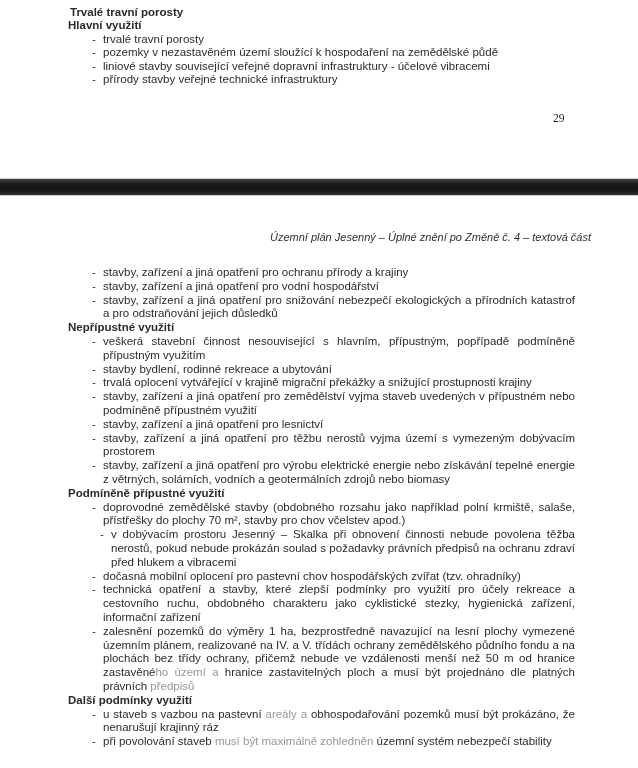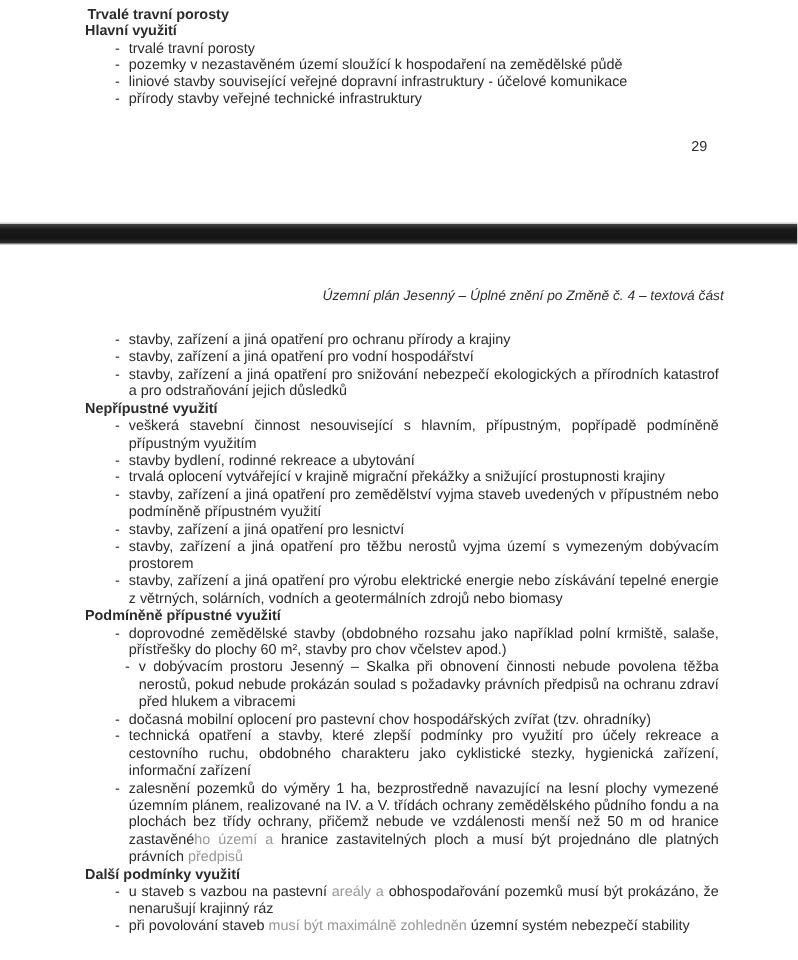--- a/index.html
+++ b/index.html
@@ -7,32 +7,32 @@
     width:638px;height:768px;background:#ffffff;
     font-family:"Liberation Sans","DejaVu Sans",sans-serif;
     color:#2b2b2b;
     -webkit-font-smoothing:antialiased;
   }
   .canvas{position:relative;width:638px;height:768px;overflow:hidden;background:#fff;padding-left:16px;}
 
   
   .p1{position:absolute;top:6px;left:0;width:638px;font-size:11.5px;line-height:13.4px;}
   .doc-title{font-weight:bold;margin-left:70px;}
-  .page-number{position:absolute;top:112px;left:553px;font-size:11.5px;}
+  .page-number{position:absolute;top:112px;left:553px;font-size:11.5px;font-family:Liberation Serif, serif;}
 
   
   .page-break{
     position:absolute;top:178px;left:0;width:638px;height:16px;
     background:linear-gradient(#454545 0%,#1a1a1a 28%,#151515 72%,#303030 100%);
     border-top:1px solid #cfcfcf;border-bottom:1px solid #c9c9c9;
   }
 
   
   .running-header{
-    position:absolute;top:231px;left:4px;width:575px;
+    position:absolute;top:231px;left:16px;width:575px;
     text-align:right;font-style:italic;font-size:11px;color:#2e2e2e;
   }
   .p2{position:absolute;top:266px;left:0;width:638px;font-size:11.5px;line-height:13.8px;}
 
   
   .heading{margin-left:68px;font-weight:bold;}
   .bullet{display:flex;margin-left:92px;width:483px;}
   .bullet.indent{margin-left:100px;width:475px;}
   .dash{flex:0 0 11px;}
   .btxt{flex:1;text-align:justify;}
@@ -50,21 +50,21 @@
         <div class="bullet">
           <span class="dash">-</span>
           <span class="btxt"><span>trvalé travní porosty</span></span>
         </div>
         <div class="bullet">
           <span class="dash">-</span>
           <span class="btxt"><span>pozemky v nezastavěném území sloužící k hospodaření na zemědělské půdě</span></span>
         </div>
         <div class="bullet">
           <span class="dash">-</span>
-          <span class="btxt"><span>liniové stavby související veřejné dopravní infrastruktury - účelové komunikace</span></span>
+          <span class="btxt"><span>liniové stavby související veřejné dopravní infrastruktury - účelové vibracemi</span></span>
         </div>
         <div class="bullet">
           <span class="dash">-</span>
           <span class="btxt"><span>přírody stavby veřejné technické infrastruktury</span></span>
         </div>
       </div>
   </section>
 
   <div class="page-number">29</div>
 
@@ -111,21 +111,21 @@
           <span class="dash">-</span>
           <span class="btxt"><span>stavby, zařízení a jiná opatření pro těžbu nerostů vyjma území s vymezeným dobývacím prostorem</span></span>
         </div>
         <div class="bullet">
           <span class="dash">-</span>
           <span class="btxt"><span>stavby, zařízení a jiná opatření pro výrobu elektrické energie nebo získávání tepelné energie z větrných, solárních, vodních a geotermálních zdrojů nebo biomasy</span></span>
         </div>
         <div class="heading">Podmíněně přípustné využití</div>
         <div class="bullet">
           <span class="dash">-</span>
-          <span class="btxt"><span>doprovodné zemědělské stavby (obdobného rozsahu jako například polní krmiště, salaše, přístřešky do plochy 60 m², stavby pro chov včelstev apod.)</span></span>
+          <span class="btxt"><span>doprovodné zemědělské stavby (obdobného rozsahu jako například polní krmiště, salaše, přístřešky do plochy 70 m², stavby pro chov včelstev apod.)</span></span>
         </div>
         <div class="bullet indent">
           <span class="dash">-</span>
           <span class="btxt"><span>v dobývacím prostoru Jesenný – Skalka při obnovení činnosti nebude povolena těžba nerostů, pokud nebude prokázán soulad s požadavky právních předpisů na ochranu zdraví před hlukem a vibracemi</span></span>
         </div>
         <div class="bullet">
           <span class="dash">-</span>
           <span class="btxt"><span>dočasná mobilní oplocení pro pastevní chov hospodářských zvířat (tzv. ohradníky)</span></span>
         </div>
         <div class="bullet">

